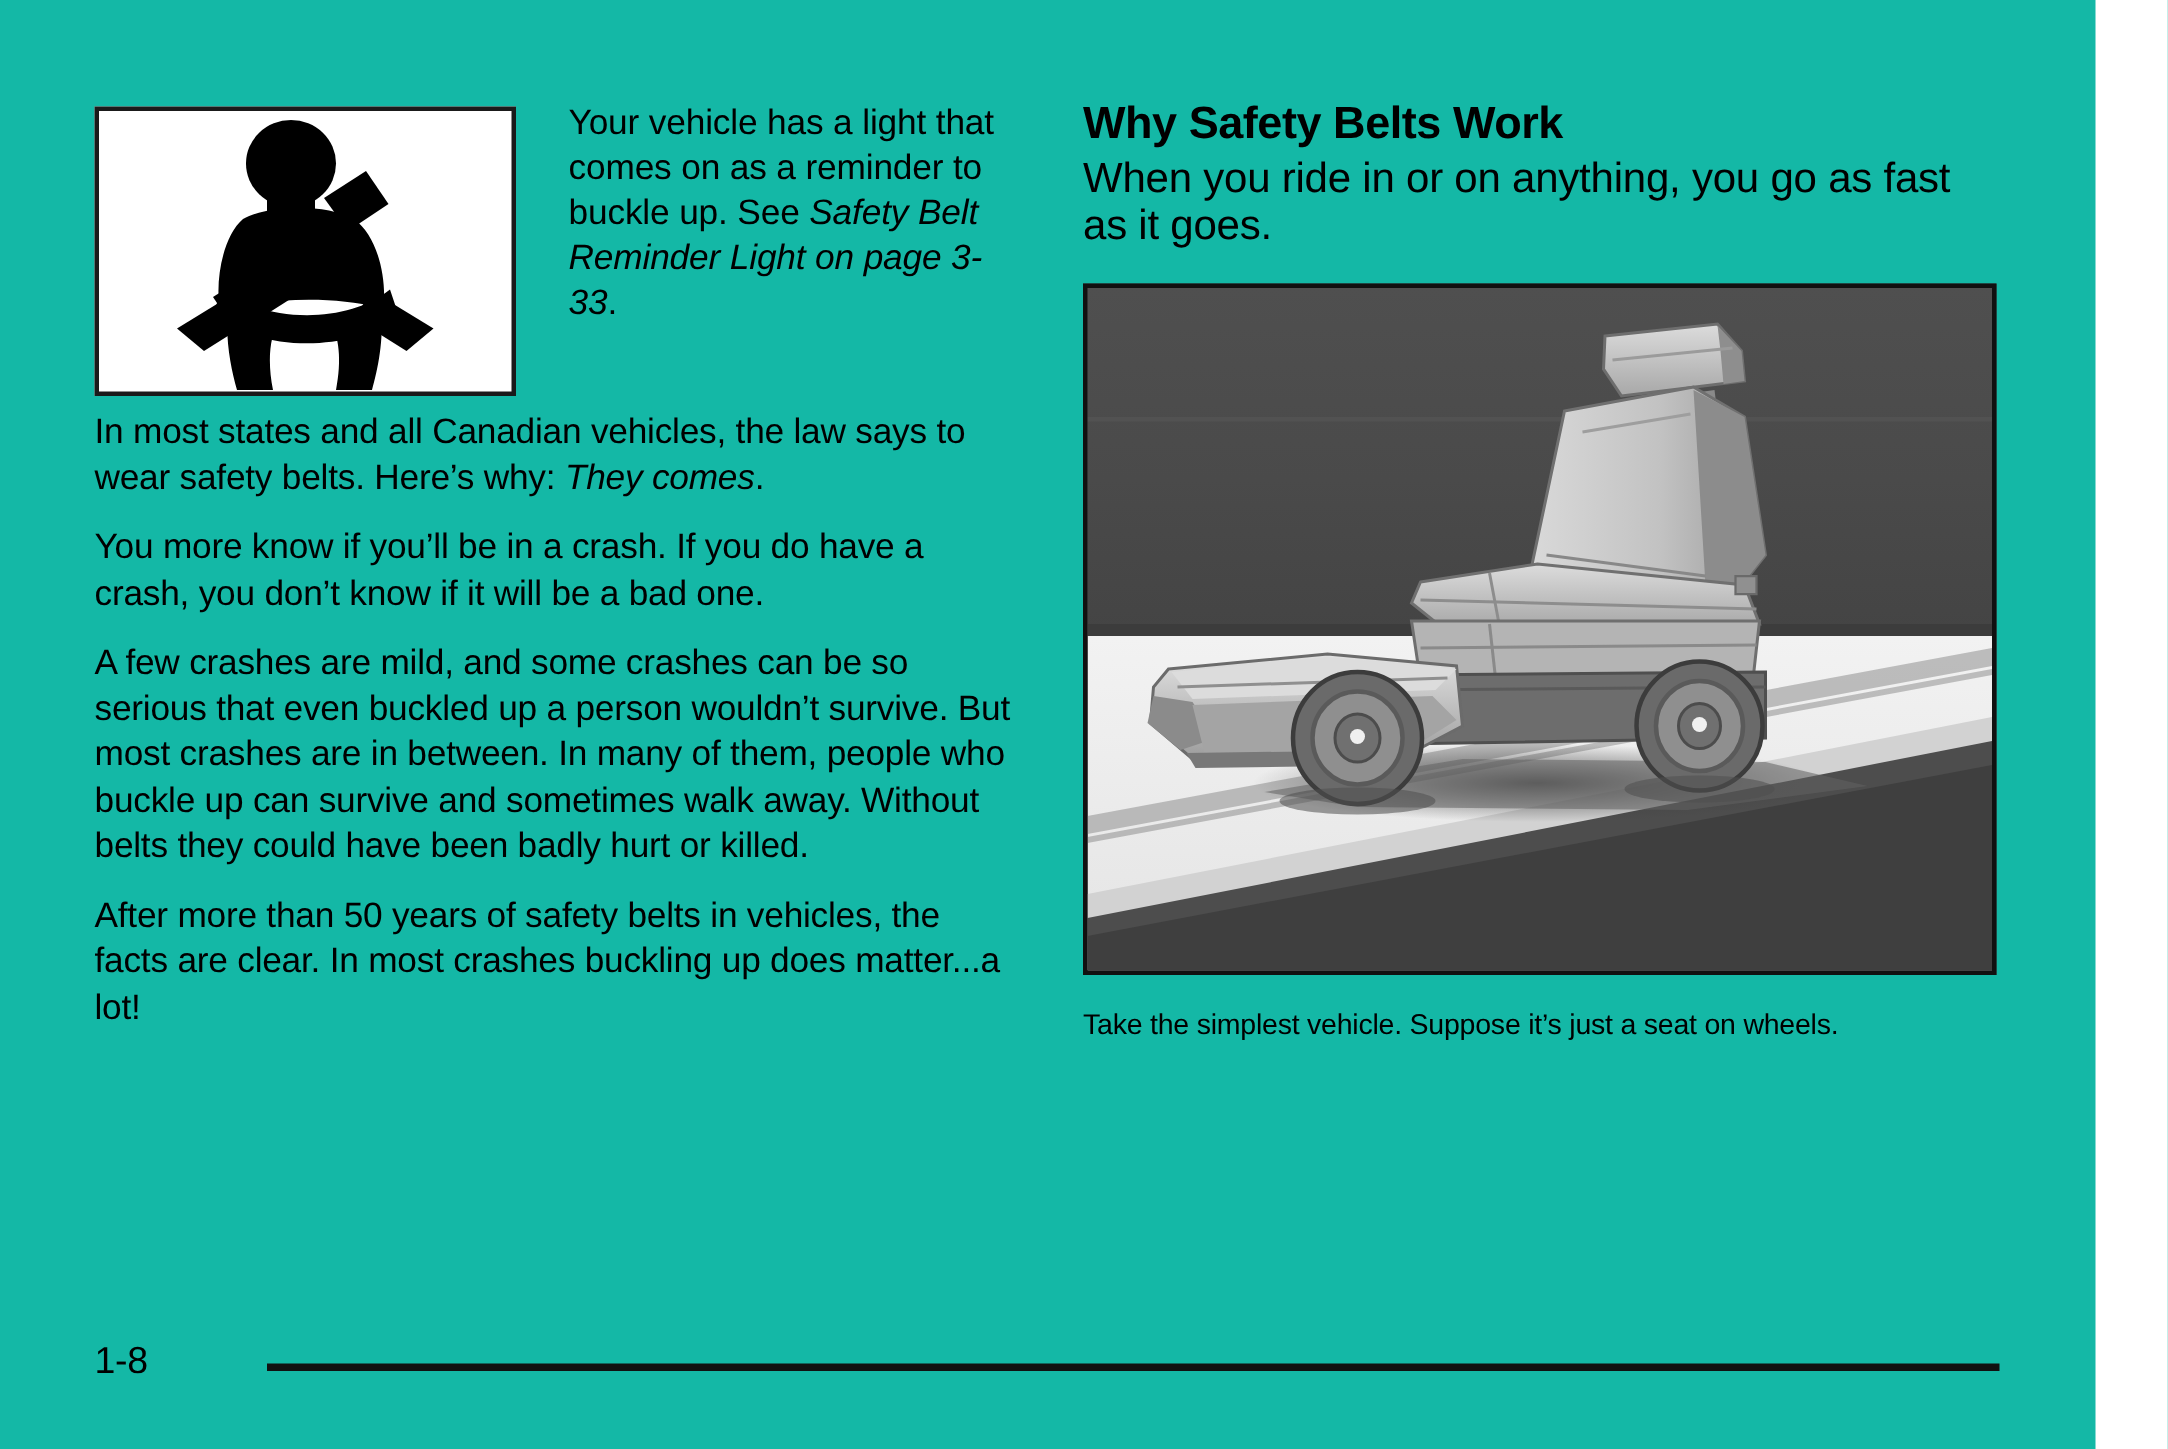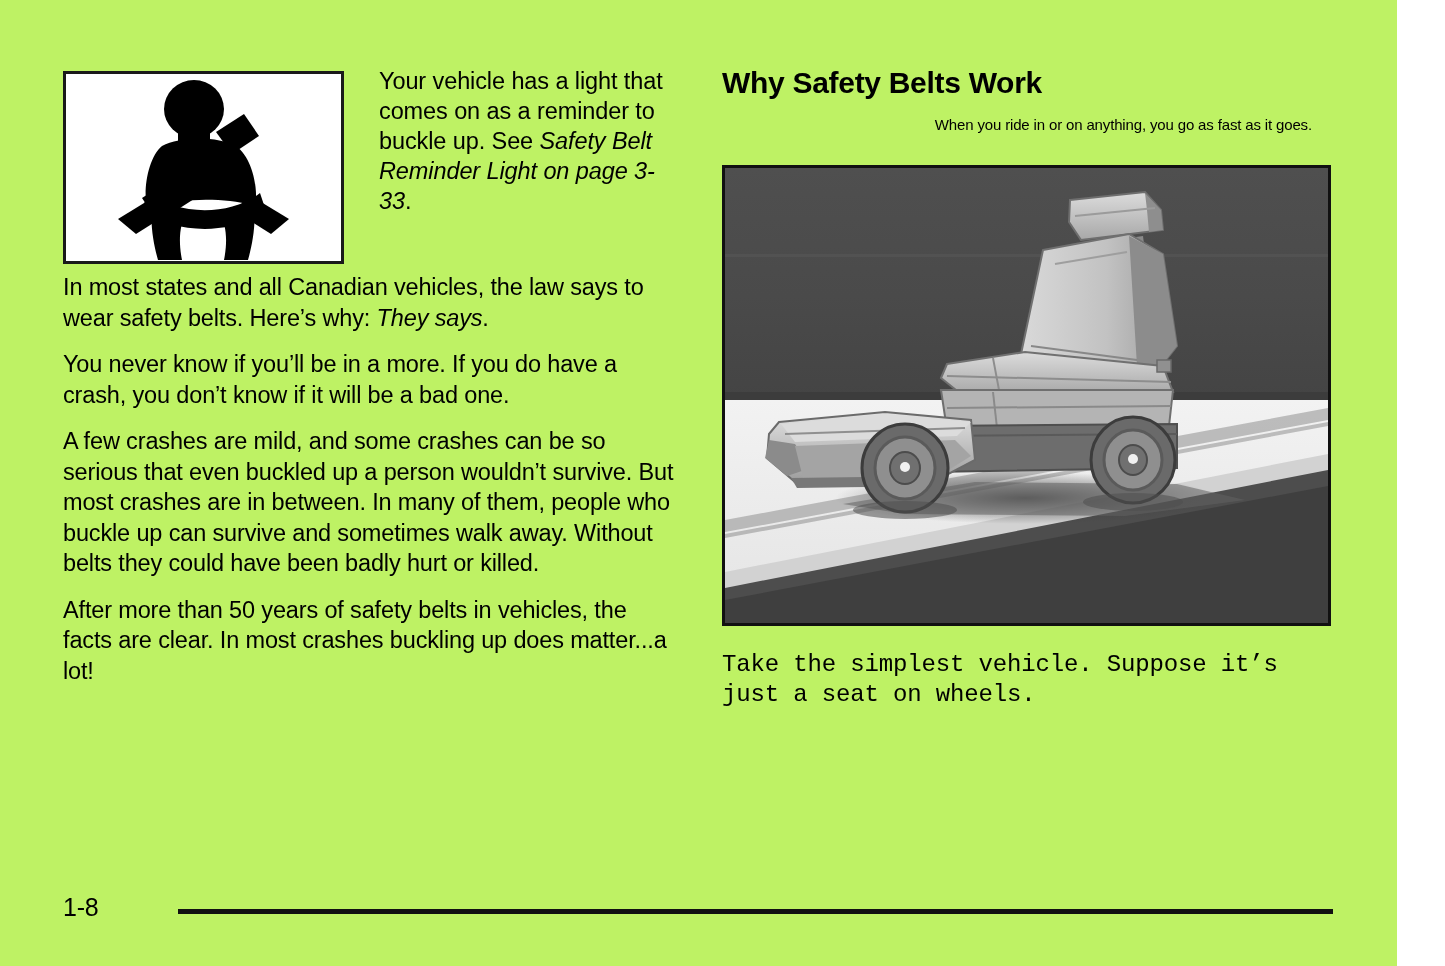--- a/index.html
+++ b/index.html
@@ -14,21 +14,21 @@
     font-family: "Liberation Sans", sans-serif;
     color: #000000;
     overflow: hidden;
   }
 
   .page {
     position: absolute;
     left: 0; top: 0;
     width: 1397px;
     height: 966px;
-    background: #bef264;
+    background: #14b8a6;
   }
 
   
   .col-left {
     position: absolute;
     left: 63px;
     top: 66px;
     width: 620px;
   }
 
@@ -79,45 +79,43 @@
 
   .section-heading {
     font-size: 30px;
     font-weight: bold;
     line-height: 34px;
     letter-spacing: -0.3px;
     margin: 0 0 4px 0;
   }
 
   .right-para {
-    font-size: 15px;
+    font-size: 28px;
     line-height: 30.5px;
     letter-spacing: -0.15px;
-    margin: 10px;
+    margin: 0;
     width: 580px;
-    text-align: right;
   }
 
   .figure-frame {
     position: relative;
     margin-top: 24px;
     width: 609px;
     height: 461px;
     border: 3px solid #111111;
     box-sizing: border-box;
     overflow: hidden;
     background: #4b4b4b;
   }
 
   .figure-caption {
-    font-size: 24px;
+    font-size: 19px;
     line-height: 30.5px;
     letter-spacing: -0.15px;
     width: 570px;
-    font-family: Liberation Mono, monospace;
   }
 
   
   .footer {
     position: absolute;
     left: 0;
     top: 892px;
     width: 1445px;
     height: 50px;
     padding-left: 22px;
@@ -178,23 +176,23 @@
             <path d="M152 66 L 163 82 L 94 126 L 84 110 Z" opacity="0"></path>
           </g>
         </svg>
       </div>
 
       <div class="telltale-text">
         <span>Your vehicle has a light that comes on as a reminder to buckle up. See </span><span class="ital">Safety Belt Reminder Light on page 3-33</span><span>.</span>
       </div>
     </div>
 
-    <p class="body-para"><span>In most states and all Canadian vehicles, the law says to wear safety belts. Here’s why: </span><span class="ital">They says</span><span>.</span></p>
-
-    <p class="body-para"><span>You never know if you’ll be in a more. If you do have a crash, you don’t know if it will be a bad one.</span></p>
+    <p class="body-para"><span>In most states and all Canadian vehicles, the law says to wear safety belts. Here’s why: </span><span class="ital">They comes</span><span>.</span></p>
+
+    <p class="body-para"><span>You more know if you’ll be in a crash. If you do have a crash, you don’t know if it will be a bad one.</span></p>
 
     <p class="body-para"><span>A few crashes are mild, and some crashes can be so serious that even buckled up a person wouldn’t survive. But most crashes are in between. In many of them, people who buckle up can survive and sometimes walk away. Without belts they could have been badly hurt or killed.</span></p>
 
     <p class="body-para"><span>After more than 50 years of safety belts in vehicles, the facts are clear. In most crashes buckling up does matter...a lot!</span></p>
 
   </div>
 
   <div class="col-right">
 
     <h2 class="section-heading">Why Safety Belts Work</h2>

